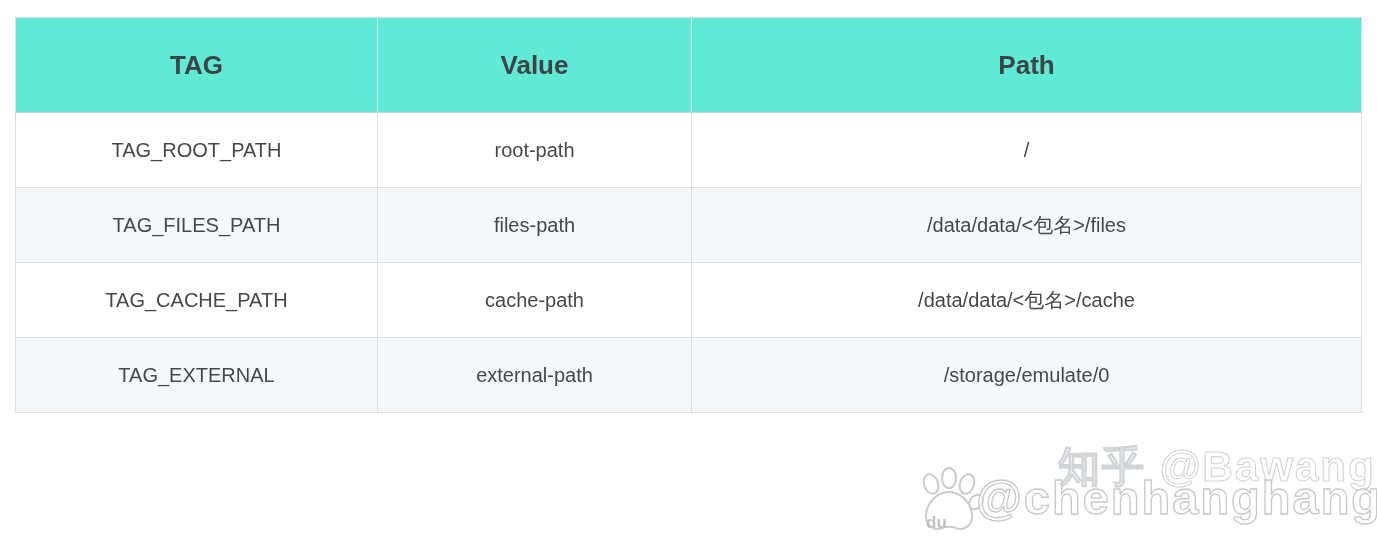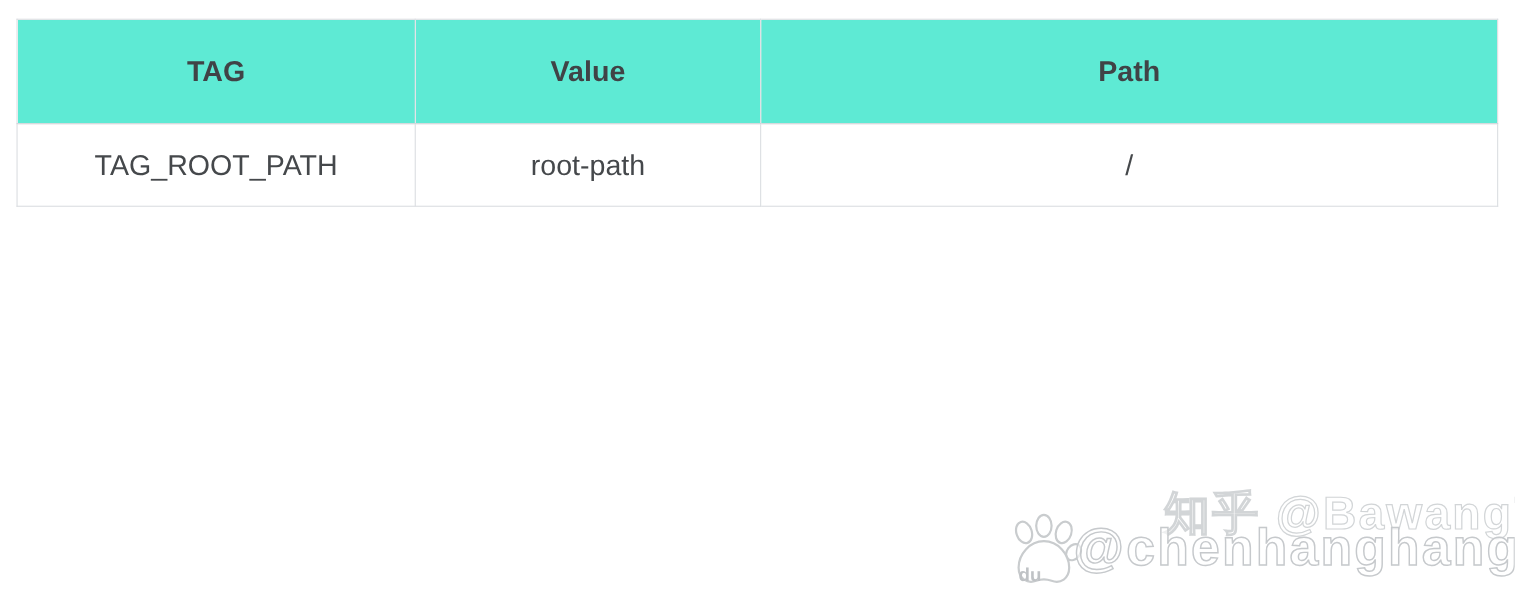--- a/index.html
+++ b/index.html
@@ -41,21 +41,21 @@
     color: #404346;
     font-size: 26px;
     font-weight: bold;
     border-bottom: 1px solid #ccd1d5;
   }
 
   table.paths-table tbody td {
     height: 75px;
     background: #ffffff;
     color: #45484b;
-    font-size: 26px;
+    font-size: 20px;
     font-weight: normal;
   }
   table.paths-table tbody tr:nth-child(even) td {
     background: #f6f7f8;
   }
 
   
   .watermark {
     position: absolute;
     left: 0; top: 0; width: 1377px; height: 552px;
@@ -103,20 +103,35 @@
         <th>Value</th>
         <th>Path</th>
       </tr>
     </thead>
     <tbody>
       <tr>
         <td>TAG_ROOT_PATH</td>
         <td>root-path</td>
         <td>/</td>
       </tr>
+      <tr>
+        <td>TAG_FILES_PATH</td>
+        <td>files-path</td>
+        <td>/data/data/&lt;包名&gt;/files</td>
+      </tr>
+      <tr>
+        <td>TAG_CACHE_PATH</td>
+        <td>cache-path</td>
+        <td>/data/data/&lt;包名&gt;/cache</td>
+      </tr>
+      <tr>
+        <td>TAG_EXTERNAL</td>
+        <td>external-path</td>
+        <td>/storage/emulate/0</td>
+      </tr>
     </tbody>
   </table>
 </div>
 
 <div class="watermark">
   <svg class="wm-paw" viewBox="0 0 70 70">
     <g fill="rgba(255,255,255,0.7)" stroke="#c9ccce" stroke-width="2">
       <ellipse cx="17" cy="18" rx="7" ry="10" transform="rotate(-18 17 18)"></ellipse>
       <ellipse cx="35" cy="12" rx="7" ry="10"></ellipse>
       <ellipse cx="53" cy="18" rx="7" ry="10" transform="rotate(18 53 18)"></ellipse>

